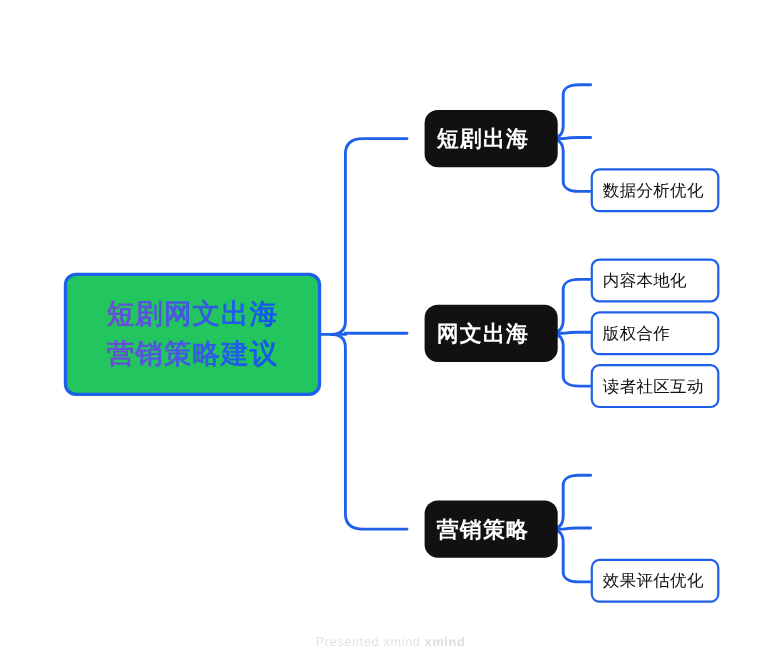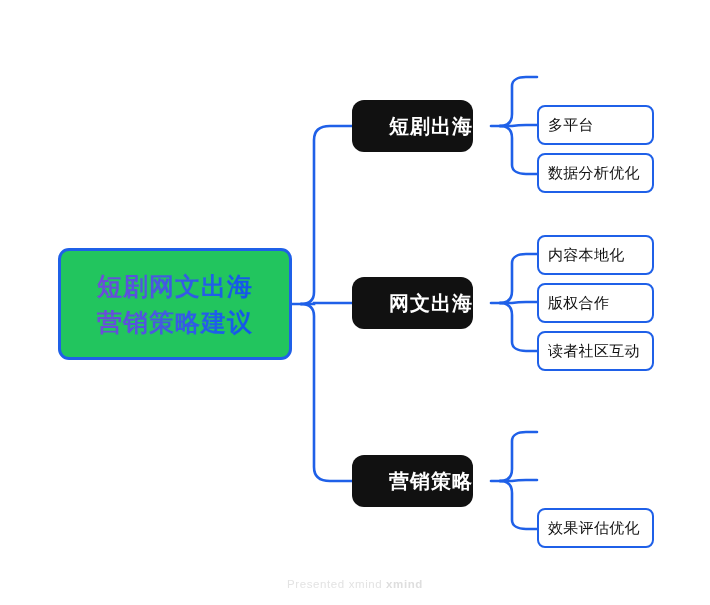--- a/index.html
+++ b/index.html
@@ -51,29 +51,30 @@
     background-image: linear-gradient(90deg, #6f4bd8 0%, #4a58e0 38%, #1f5fe8 75%, #1356ea 100%);
     -webkit-background-clip: text;
     background-clip: text;
     color: transparent;
     -webkit-text-fill-color: transparent;
   }
 
   
   .branch-node {
     position: absolute;
-    left: 352px;
+    left: 386px;
     width: 121px;
     height: 52px;
     box-sizing: border-box;
     background: #111111;
     border-radius: 12px;
     display: flex;
     align-items: center;
-    justify-content: flex-end;
+    justify-content: flex-start;
+    padding-left: 11px;
   }
   .branch-label {
     color: #ffffff;
     font-size: 20px;
     font-weight: bold;
     letter-spacing: 1px;
     white-space: nowrap;
   }
   #branch-0 { top: 100px; }
   #branch-1 { top: 277px; }
@@ -155,23 +156,20 @@
   <div class="branch-node" id="branch-0">
     <span class="branch-label">短剧出海</span>
   </div>
   <div class="branch-node" id="branch-1">
     <span class="branch-label">网文出海</span>
   </div>
   <div class="branch-node" id="branch-2">
     <span class="branch-label">营销策略</span>
   </div>
 
-  <div class="leaf-node" style="top:105px">
-    <span class="leaf-label">多平台</span>
-  </div>
   <div class="leaf-node" style="top:153px">
     <span class="leaf-label">数据分析优化</span>
   </div>
 
   <div class="leaf-node" style="top:235px">
     <span class="leaf-label">内容本地化</span>
   </div>
   <div class="leaf-node" style="top:283px">
     <span class="leaf-label">版权合作</span>
   </div>

